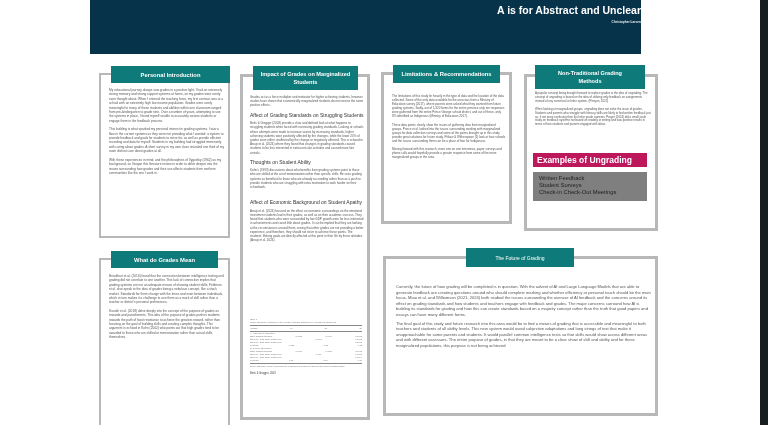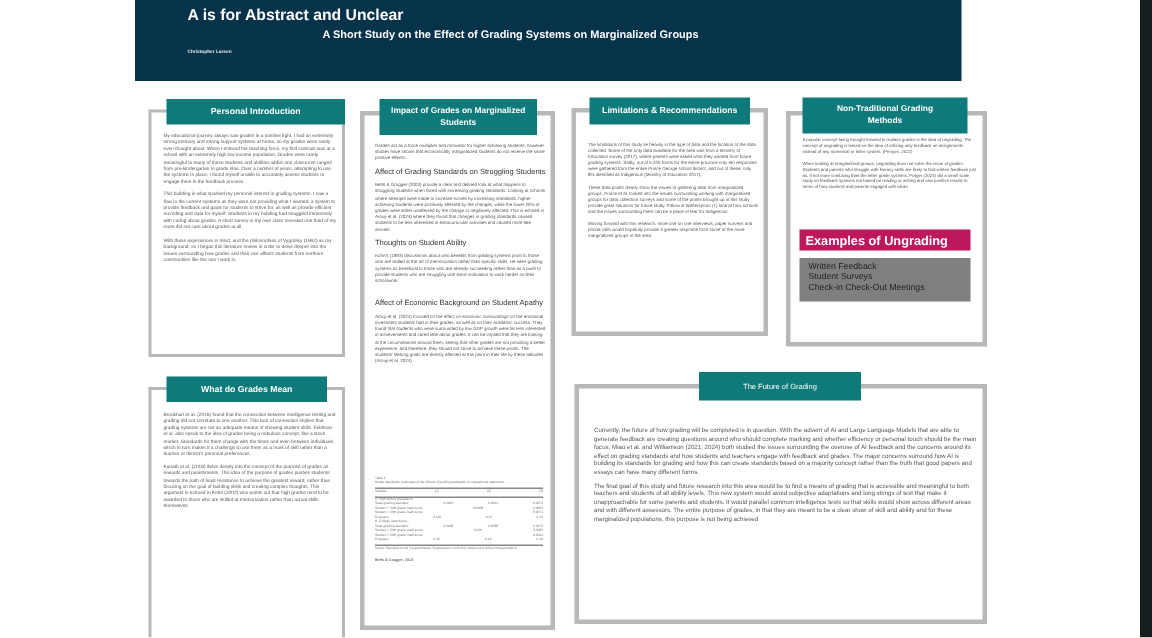--- a/index.html
+++ b/index.html
@@ -1,21 +1,21 @@
 <!DOCTYPE html>
 <html><head>
   <meta charset="utf-8">
   <style>
     * { box-sizing: border-box; margin: 0; padding: 0; }
     html, body { width: 768px; height: 425px; overflow: hidden; background: #ffffff; }
     body { position: relative; font-family: "Liberation Sans", sans-serif; color: #333; }
 
     .right-edge { position: absolute; left: 760px; top: 0; width: 8px; height: 425px; background: #161e20; }
 
-    .header { position: absolute; left: 90px; top: 0; width: 551px; height: 54px; background: #06324a; color: #fff; text-align: left; padding-left: 35px; }
+    .header { position: absolute; left: 90px; top: 0; width: 551px; height: 54px; background: #06324a; color: #fff; text-align: right; padding-left: 35px; }
     .header .title { font-size: 10.5px; font-weight: bold; margin-top: 4px; line-height: 12px; }
     .header .subtitle { font-size: 7.3px; font-weight: bold; line-height: 11px; margin-top: 1px; }
     .header .author { font-size: 3.2px; font-weight: bold; margin-top: 4px; opacity: .9; }
 
     .panel { position: absolute; background: #fff; border: 2px solid #b8b8b8; }
     .panel-head { position: absolute; background: #0e7a7a; color: #fff; font-weight: bold; text-align: center; font-size: 5.8px; display: flex; align-items: center; justify-content: center; line-height: 8px; padding: 0 4px; }
     .body { position: absolute; font-size: 3.2px; line-height: 4.4px; color: #555; }
     .body p { margin-bottom: 4px; }
     .sub-h { font-size: 5px; line-height: 6.5px; color: #333; margin: 4px 0 3px; }
 
@@ -30,21 +30,20 @@
     .future-body { position: absolute; font-size: 4.5px; line-height: 6.2px; color: #555; }
     .future-body p { margin-bottom: 3px; }
   </style>
 </head>
 <body>
 
 <div class="right-edge"></div>
 
 <div class="header">
   <div class="title">A is for Abstract and Unclear</div>
-  <div class="subtitle" style="padding:0 90px;">A Short Study on the Effect of Grading Systems on Marginalized Groups</div>
   <div class="author">Christopher Larsen</div>
 </div>
 
 <div class="panel" style="left:99px;top:73px;width:131px;height:165px;"></div>
 <div class="panel-head" style="left:111px;top:66px;width:119px;height:17px;">Personal Introduction</div>
 <div class="body" style="left:109px;top:88px;width:116px;">
   <p>My educational journey always saw grades in a positive light. I had an extremely strong memory and strong support systems at home, so my grades were rarely even thought about. When I entered the teaching force, my first contract was at a school with an extremely high low income population. Grades were rarely meaningful to many of these students and abilities within one classroom ranged from pre-kindergarten to grade nine. Over a number of years, attempting to use the systems in place, I found myself unable to accurately assess students or engage them in the feedback process.</p>
   <p>This building is what sparked my personal interest in grading systems. I saw a flaw in the current systems as they were not providing what I wanted: a system to provide feedback and goals for students to strive for, as well as provide efficient recording and data for myself. Students in my building had struggled immensely with caring about grades. A short survey in my own class revealed one third of my room did not care about grades at all.</p>
   <p>With these experiences in mind, and the philosophies of Vygotsky (1962) as my background, so I began this literature review in order to delve deeper into the issues surrounding how grades and their use affects students from northern communities like the one I work in.</p>
 </div>

